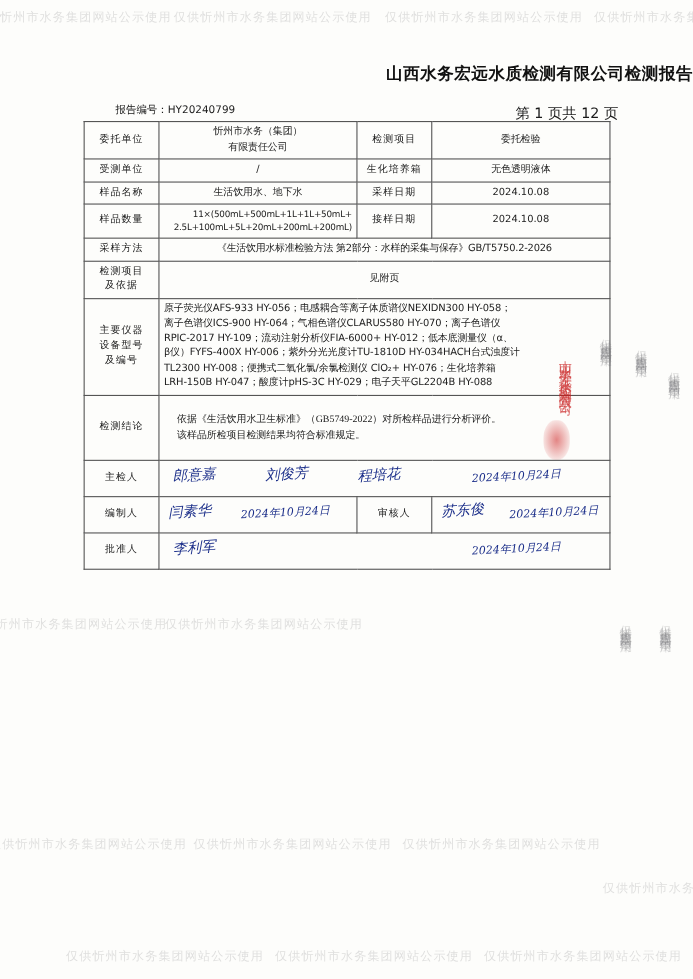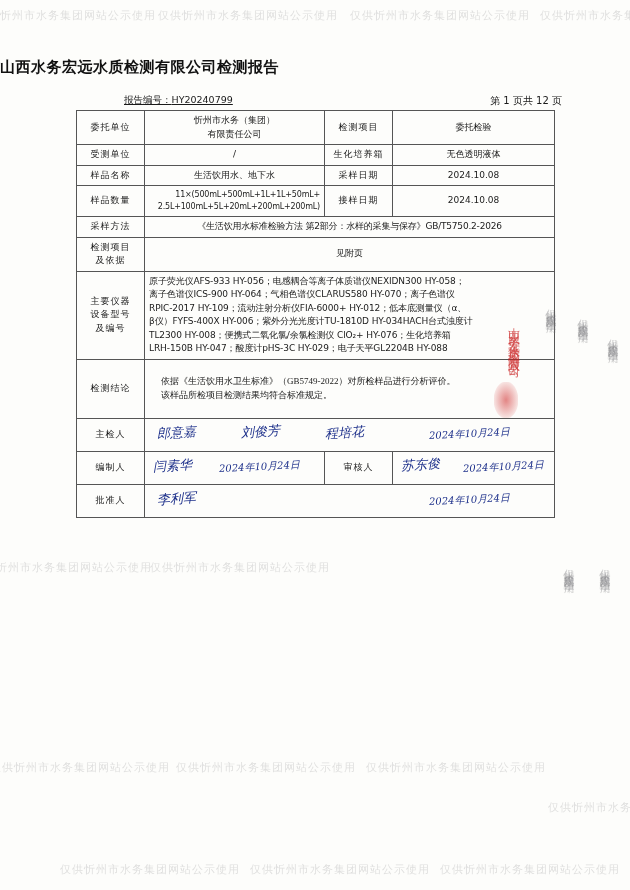--- a/index.html
+++ b/index.html
@@ -40,40 +40,39 @@
   .wm.v {
     writing-mode: vertical-rl;
   }
 
   
   .doc-title {
     position: absolute;
     top: 58px;
     left: 0;
     right: 0;
-    text-align: left;
+    text-align: right;
     font-size: 15px;
     font-weight: bold;
     letter-spacing: 0.5px;
     color: #111;
     z-index: 3;
   }
   .report-no {
     position: absolute;
     top: 94px;
-    left: 124px;
+    left: 105px;
     font-size: 9.5px;
     z-index: 3;
-    text-decoration: underline;
   }
   .page-no {
     position: absolute;
     top: 94px;
     right: 68px;
-    font-size: 10px;
+    font-size: 13px;
     z-index: 3;
   }
 
   
   table.main {
     position: absolute;
     top: 110px;
     left: 76px;
     width: 478px;
     border-collapse: collapse;

